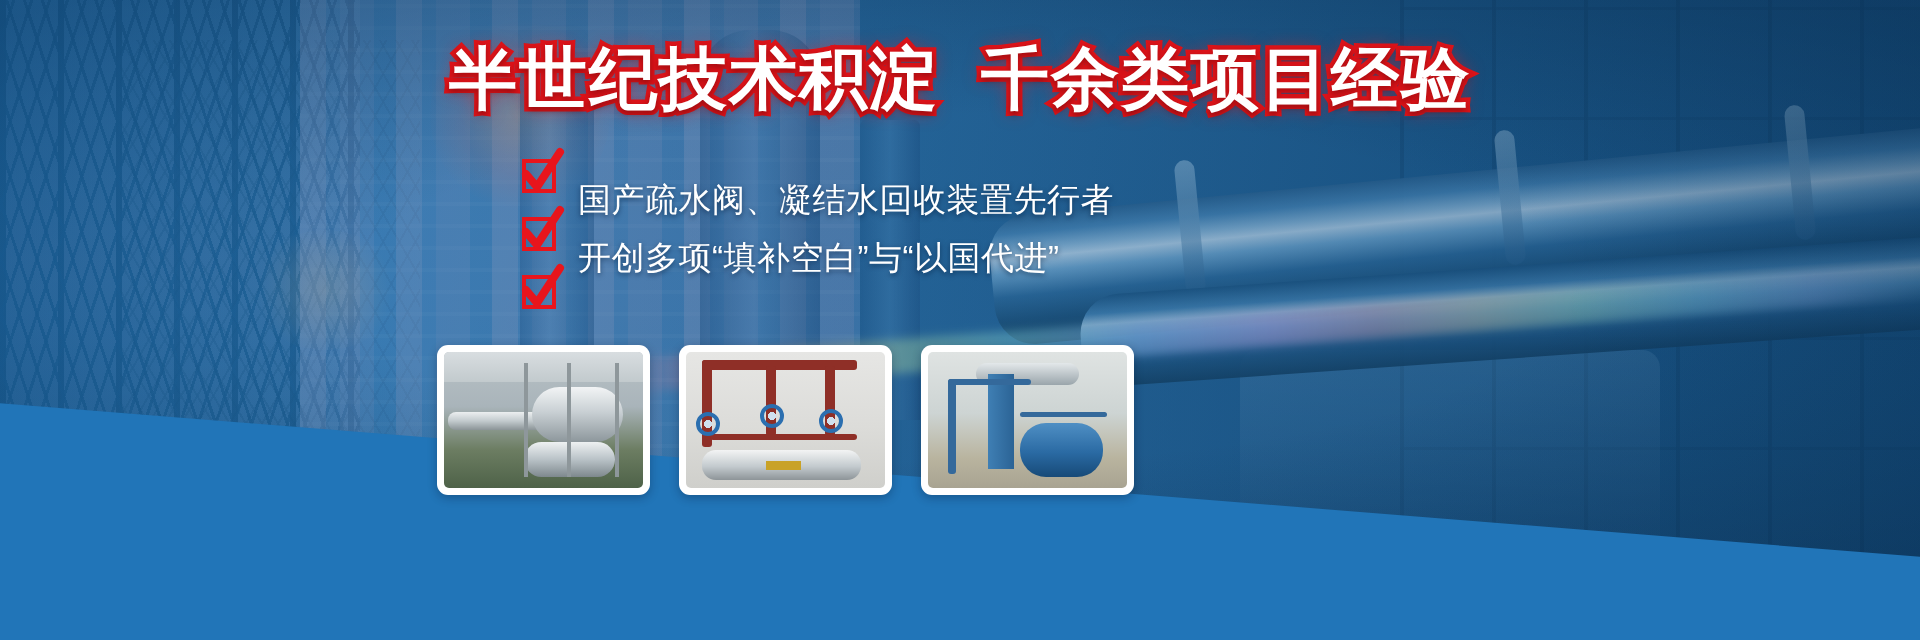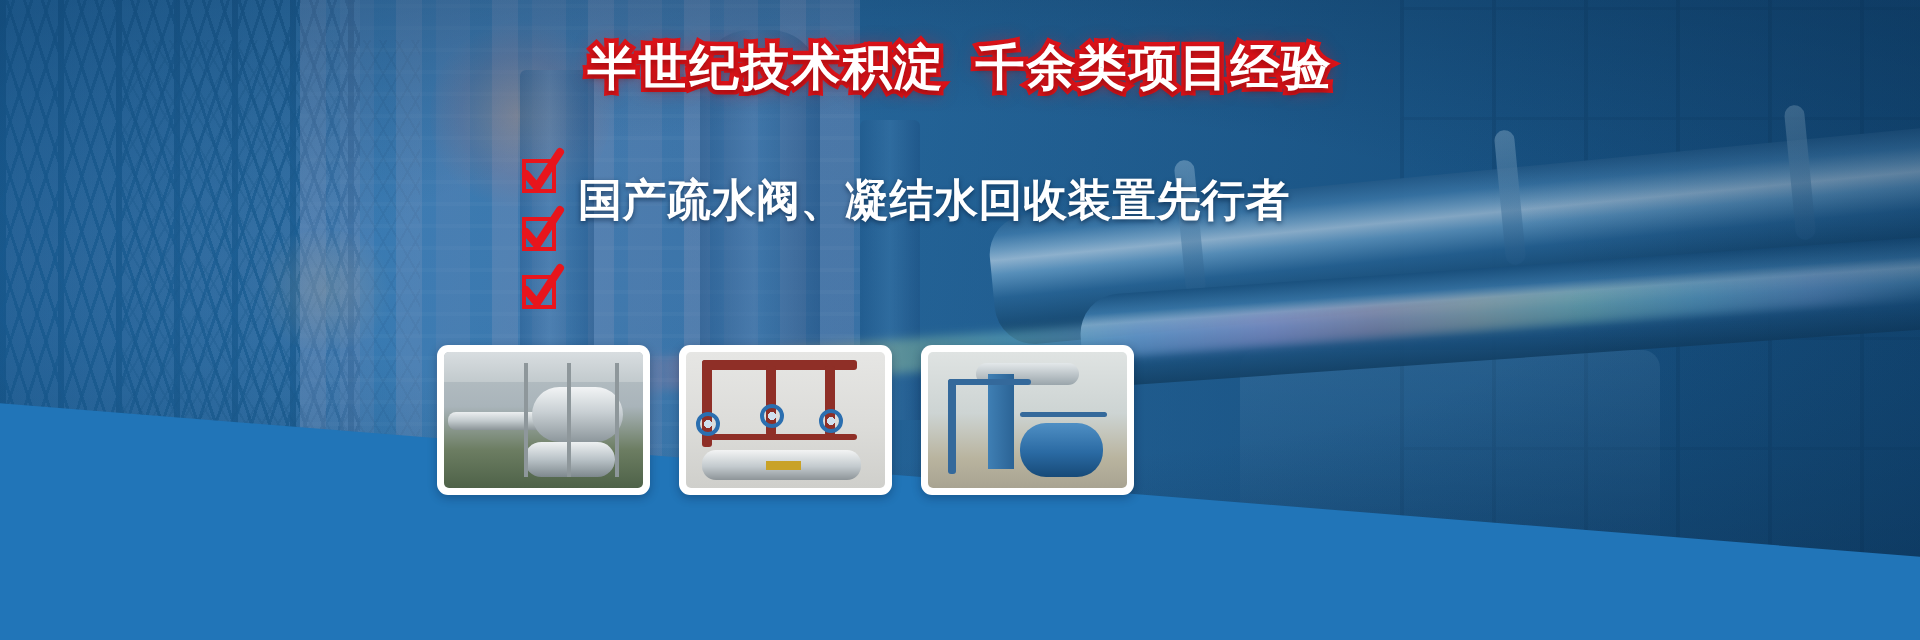--- a/index.html
+++ b/index.html
@@ -81,34 +81,34 @@
     background:linear-gradient(95deg, rgba(26,106,170,.62) 0%, rgba(30,100,160,.38) 28%, rgba(22,88,145,.34) 55%, rgba(14,70,120,.46) 100%); }
   .bg-vign{ position:absolute; inset:0;
     background:radial-gradient(ellipse 70% 60% at 50% 45%, rgba(0,0,0,0) 45%, rgba(5,35,65,.35) 100%); }
 
   
   .wedge{ position:absolute; left:0; bottom:0; width:1920px; height:640px;
     background:#2175b8; clip-path:polygon(0 63%, 100% 87%, 100% 100%, 0 100%); }
 
   
   .headline{ position:absolute; left:0; top:40px; width:1920px; text-align:center;
-    font-size:49px; font-weight:bold; letter-spacing:2px; line-height:1.12;
+    font-size:68px; font-weight:bold; letter-spacing:2px; line-height:1.12;
     color:#ffffff;
     -webkit-text-stroke:9px #d9141a; paint-order:stroke fill;
     text-shadow:0 0 18px rgba(235,20,25,.75), 0 3px 6px rgba(0,0,0,.45);
     white-space:pre; }
 
   
   .bullets{ position:absolute; left:522px; top:150px; width:760px; }
   .bullet{ display:flex; align-items:center; height:52px; margin-bottom:6px; }
   .chk{ position:relative; width:34px; height:34px; flex:0 0 34px; margin-right:22px; }
   .chk .box{ position:absolute; left:0; top:0; width:34px; height:34px;
     border:4px solid #e8151c; background:transparent; }
   .chk svg{ position:absolute; left:-2px; top:-9px; width:44px; height:46px; overflow:visible; }
-  .bullet-text{ color:#ffffff; font-size:44px; font-weight:bold; letter-spacing:.5px;
+  .bullet-text{ color:#ffffff; font-size:33px; font-weight:normal; letter-spacing:.5px;
     white-space:nowrap; text-shadow:0 2px 5px rgba(0,25,55,.6);margin-top:48px; }
 
   
   .cards{ position:absolute; left:437px; top:345px; display:flex; gap:29px; }
   .card{ width:213px; height:150px; background:#ffffff; border-radius:11px; padding:7px;
     box-shadow:0 3px 10px rgba(0,20,45,.3); }
   .card .photo{ width:100%; height:100%; border-radius:5px; overflow:hidden; position:relative; }
 
   
   .ph1{ background:linear-gradient(180deg,#b9c2c6 0%,#a9b4ba 40%,#6c7d62 72%,#4e6248 100%); }
@@ -181,20 +181,21 @@
       <span class="bullet-text">国产疏水阀、凝结水回收装置先行者</span>
     </div>
 
     <div class="bullet">
       <span class="chk">
         <span class="box"></span>
         <svg viewBox="0 0 44 46" aria-hidden="true">
           <path d="M6 24 L17 37 L40 2" fill="none" stroke="#e8151c" stroke-width="8" stroke-linecap="round" stroke-linejoin="round"></path>
         </svg>
       </span>
+      <span class="bullet-text">开创多项“填补空白”与“以国代进”</span>
     </div>
 
     <div class="bullet">
       <span class="chk">
         <span class="box"></span>
         <svg viewBox="0 0 44 46" aria-hidden="true">
           <path d="M6 24 L17 37 L40 2" fill="none" stroke="#e8151c" stroke-width="8" stroke-linecap="round" stroke-linejoin="round"></path>
         </svg>
       </span>
     </div>

